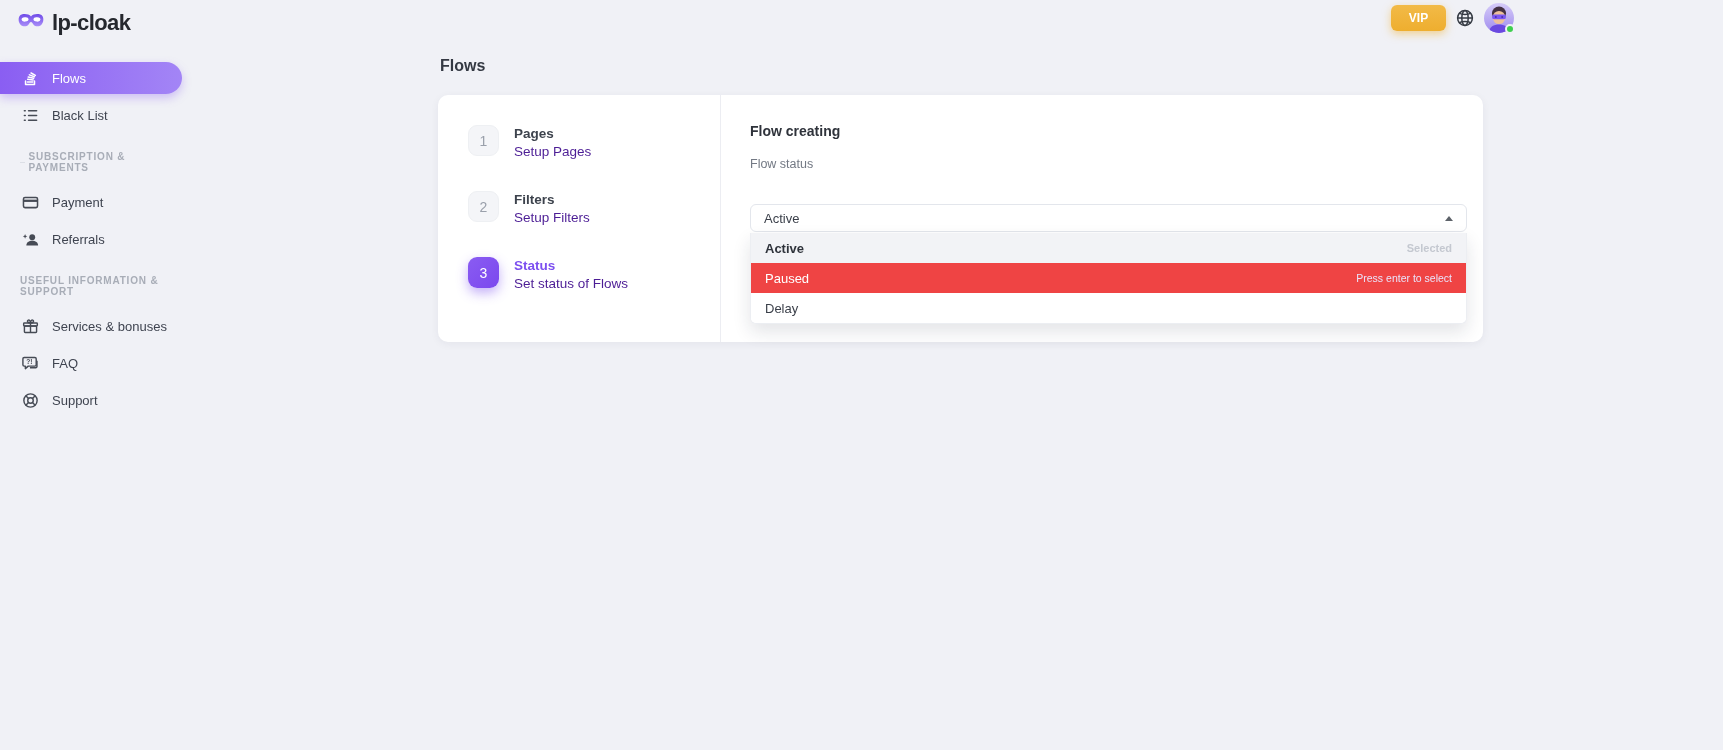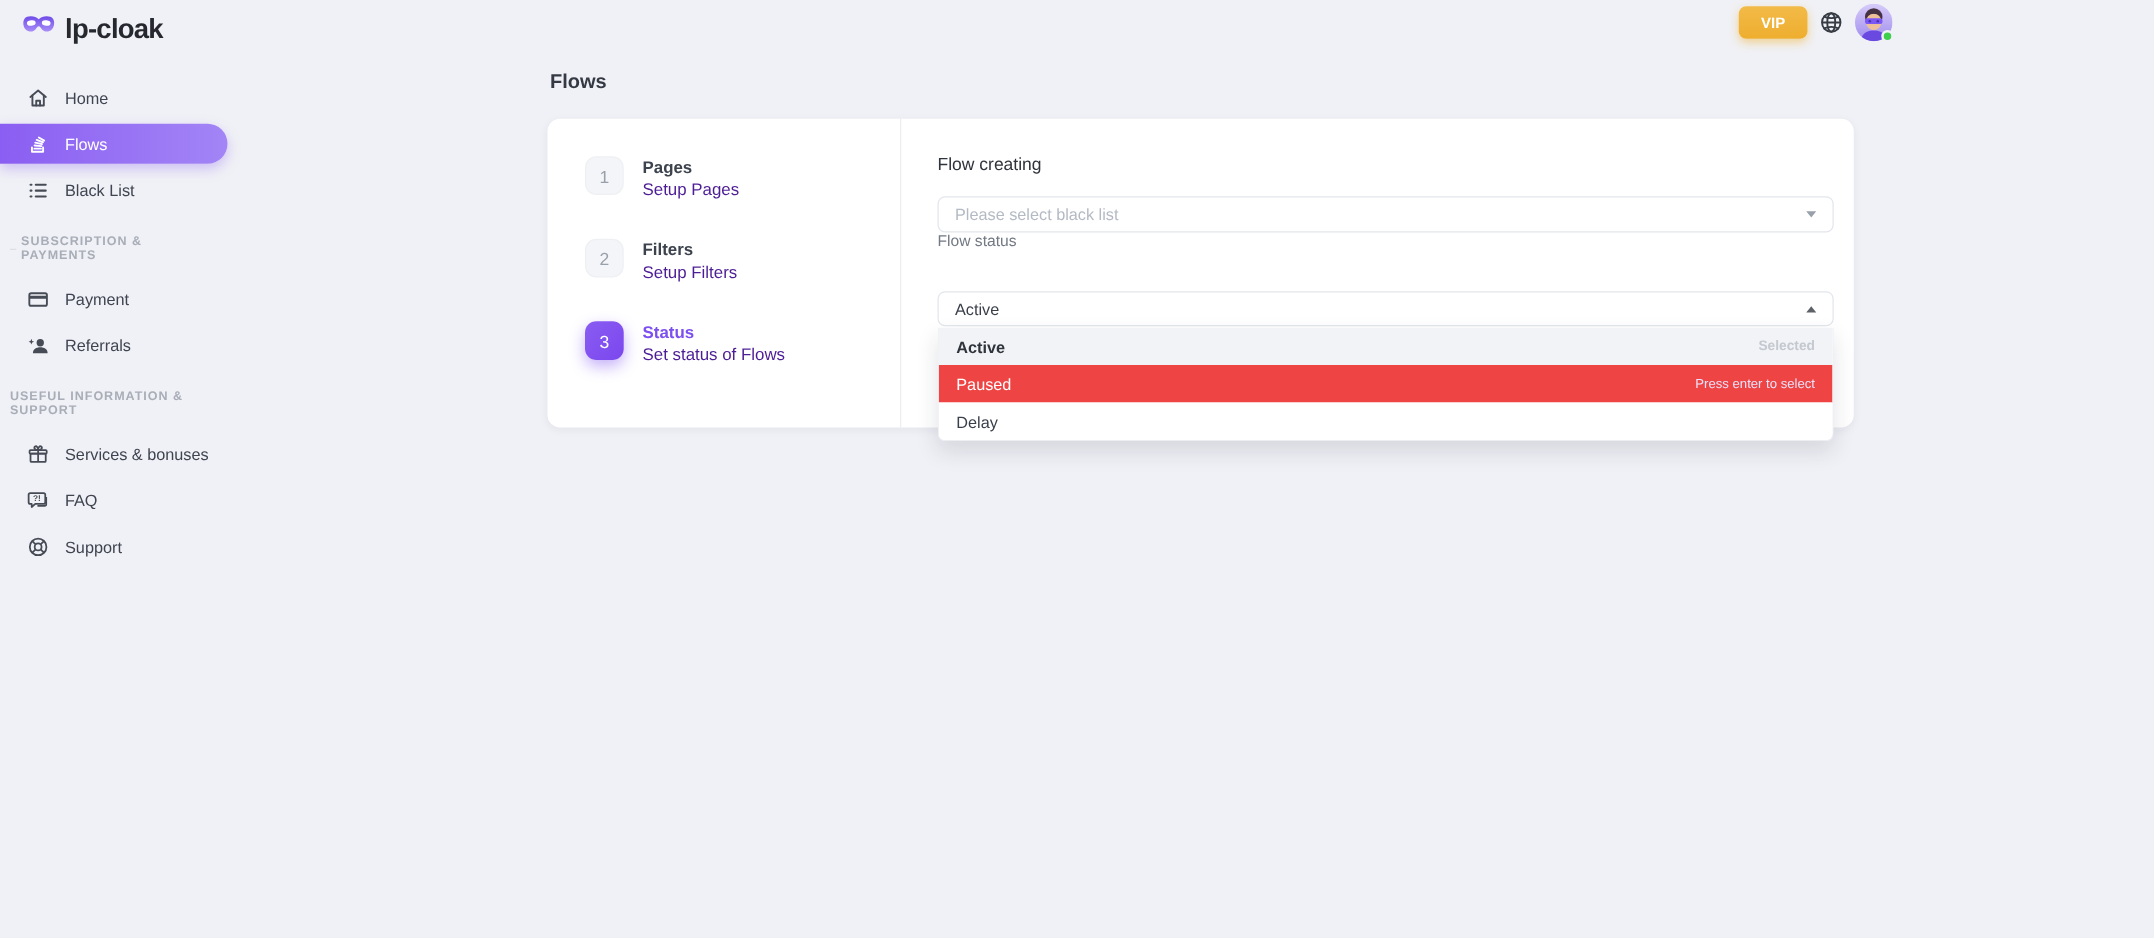--- a/index.html
+++ b/index.html
@@ -23,21 +23,21 @@
     padding-left:20px; margin-bottom:5px; font-size:13px; color:#3f4450; cursor:pointer;
   }
   .nav-item .ic { width:20px; height:20px; display:flex; align-items:center; justify-content:center; }
   .nav-item.active {
     width:182px; border-radius:0 16px 16px 0; color:#ffffff;
     background:linear-gradient(90deg,#8a5ef2,#a385f6);
     box-shadow:0 4px 10px rgba(138,94,242,0.35);
   }
   .section-header {
     display:flex; align-items:center; font-size:10px; font-weight:600;
-    letter-spacing:0.8px; color:#a8adb7; padding-left:8px; margin:20px 0 13px 0;
+    letter-spacing:0.8px; color:#a8adb7; padding-left:20px; margin:20px 0 13px 0;
   }
   .section-header .tick { width:5px; height:1px; background:#dcdfe6; margin-right:4px; }
   .section-header .rule { flex:1; height:1px; background:#dcdfe6; margin:0 34px 0 8px; }
 
   
   .header-right { position:absolute; top:3px; left:1363px; display:flex; align-items:center; gap:9px;padding-left:28px; }
   .vip-btn {
     width:55px; height:26px; border-radius:6px; border:none; cursor:pointer;
     background:linear-gradient(180deg,#f2ba47,#eeae2f); color:#ffffff;
     font-family:"Liberation Sans", sans-serif; font-size:12px; font-weight:bold;
@@ -71,21 +71,21 @@
   .step.active .step-num {
     background:linear-gradient(135deg,#8a5cf2,#7b47ee); border:none; color:#ffffff;
     box-shadow:0 5px 12px rgba(124,80,240,0.45);
   }
   .step-title { font-size:13.5px; font-weight:bold; color:#3d434d; margin:1px 0 3px 0; }
   .step.active .step-title { color:#7c4ff0; }
   .step-subtitle { font-size:13.5px; color:#4c1d95; }
 
   
   .formpanel { flex:1; padding:28px 16px 0 29px; position:relative; }
-  .form-title { font-size:14px; font-weight:normal; color:#2f333b; line-height:16px; margin-bottom:18px; }
+  .form-title { font-size:14px; font-weight:bold; color:#2f333b; line-height:16px; margin-bottom:18px; }
   .field-label { font-size:12.5px; color:#737984; line-height:15px; margin-bottom:2px; }
   .field-label + .select-box, .select-wrap { margin-bottom:9px; }
   .select-box {
     height:29px; border:1px solid #e3e6ec; border-radius:6px; background:#ffffff;
     display:flex; align-items:center; padding:0 13px; font-size:13px; cursor:pointer;
   }
   .ph { color:#b4bac4; }
   .val { color:#3a3f49; }
   .caret-down {
     margin-left:auto; width:0; height:0;
@@ -130,30 +130,20 @@
           </defs>
           <path fill="url(#maskg)" d="M16 6.2 C13 2.6 5.2 2.6 3 5.6 C1.1 8.2 1.7 13.2 4.1 15.6 C6.6 18.1 11.1 18 13 15.6 C14.2 14.1 15 12.6 16 12.6 C17 12.6 17.8 14.1 19 15.6 C20.9 18 25.4 18.1 27.9 15.6 C30.3 13.2 30.9 8.2 29 5.6 C26.8 2.6 19 2.6 16 6.2 Z"></path>
           <ellipse cx="9.2" cy="9.6" rx="4" ry="2.5" fill="#ffffff" transform="rotate(-7 9.2 9.6)"></ellipse>
           <ellipse cx="22.8" cy="9.6" rx="4" ry="2.5" fill="#ffffff" transform="rotate(7 22.8 9.6)"></ellipse>
         </svg>
       </span>
       <span class="logo-name">lp-cloak</span>
     </div>
 
     <nav class="nav">
-      <div class="nav-item">
-        <span class="ic">
-          <svg width="19" height="19" viewBox="0 0 20 20" fill="none" stroke="#464b55" stroke-width="1.6" stroke-linecap="round" stroke-linejoin="round">
-            <path d="M3.5 9 L10 3.6 L16.5 9"></path>
-            <path d="M5.2 7.8 V16.2 H14.8 V7.8"></path>
-            <path d="M8.4 16.2 V12.2 H11.6 V16.2"></path>
-          </svg>
-        </span>
-        <span>Home</span>
-      </div>
 
       <div class="nav-item active">
         <span class="ic">
           <svg width="19" height="19" viewBox="0 0 20 20" fill="none" stroke="#ffffff" stroke-width="1.6" stroke-linecap="round" stroke-linejoin="round">
             <path d="M4.8 12.6 V16.2 H14.2 V12.6"></path>
             <line x1="6.8" y1="13.6" x2="12.4" y2="13.6"></line>
             <line x1="7" y1="10.9" x2="12.8" y2="11.5"></line>
             <line x1="7.6" y1="8.5" x2="13.3" y2="9.8"></line>
             <line x1="8.8" y1="6.2" x2="14.1" y2="8.2"></line>
             <line x1="10.6" y1="4.2" x2="15.1" y2="6.8"></line>
@@ -308,24 +298,20 @@
         <div class="step-text">
           <div class="step-title">Status</div>
           <div class="step-subtitle">Set status of Flows</div>
         </div>
       </div>
     </div>
 
     <div class="formpanel">
       <div class="form-title">Flow creating</div>
 
-      <div class="select-box">
-        <span class="ph">Please select black list</span>
-        <span class="caret-down"></span>
-      </div>
 
       <div class="field-label">Flow status</div>
       <div class="select-wrap">
         <div class="select-box">
           <span class="val">Active</span>
           <span class="caret-up"></span>
         </div>
         <div class="dropdown">
           <div class="opt selected">
             <span>Active</span>

